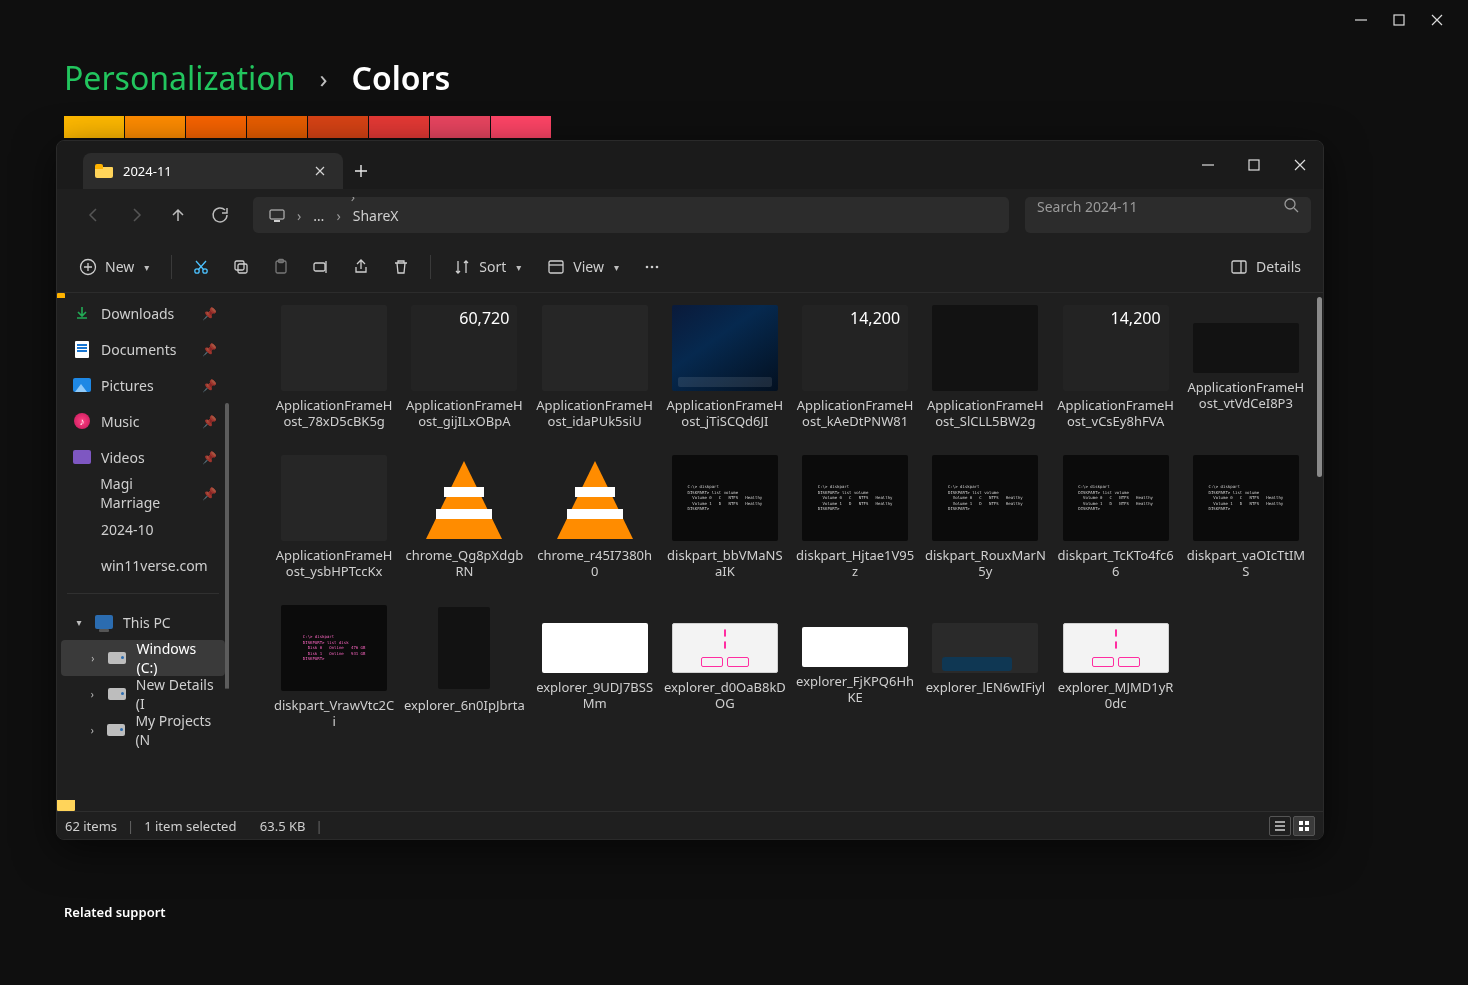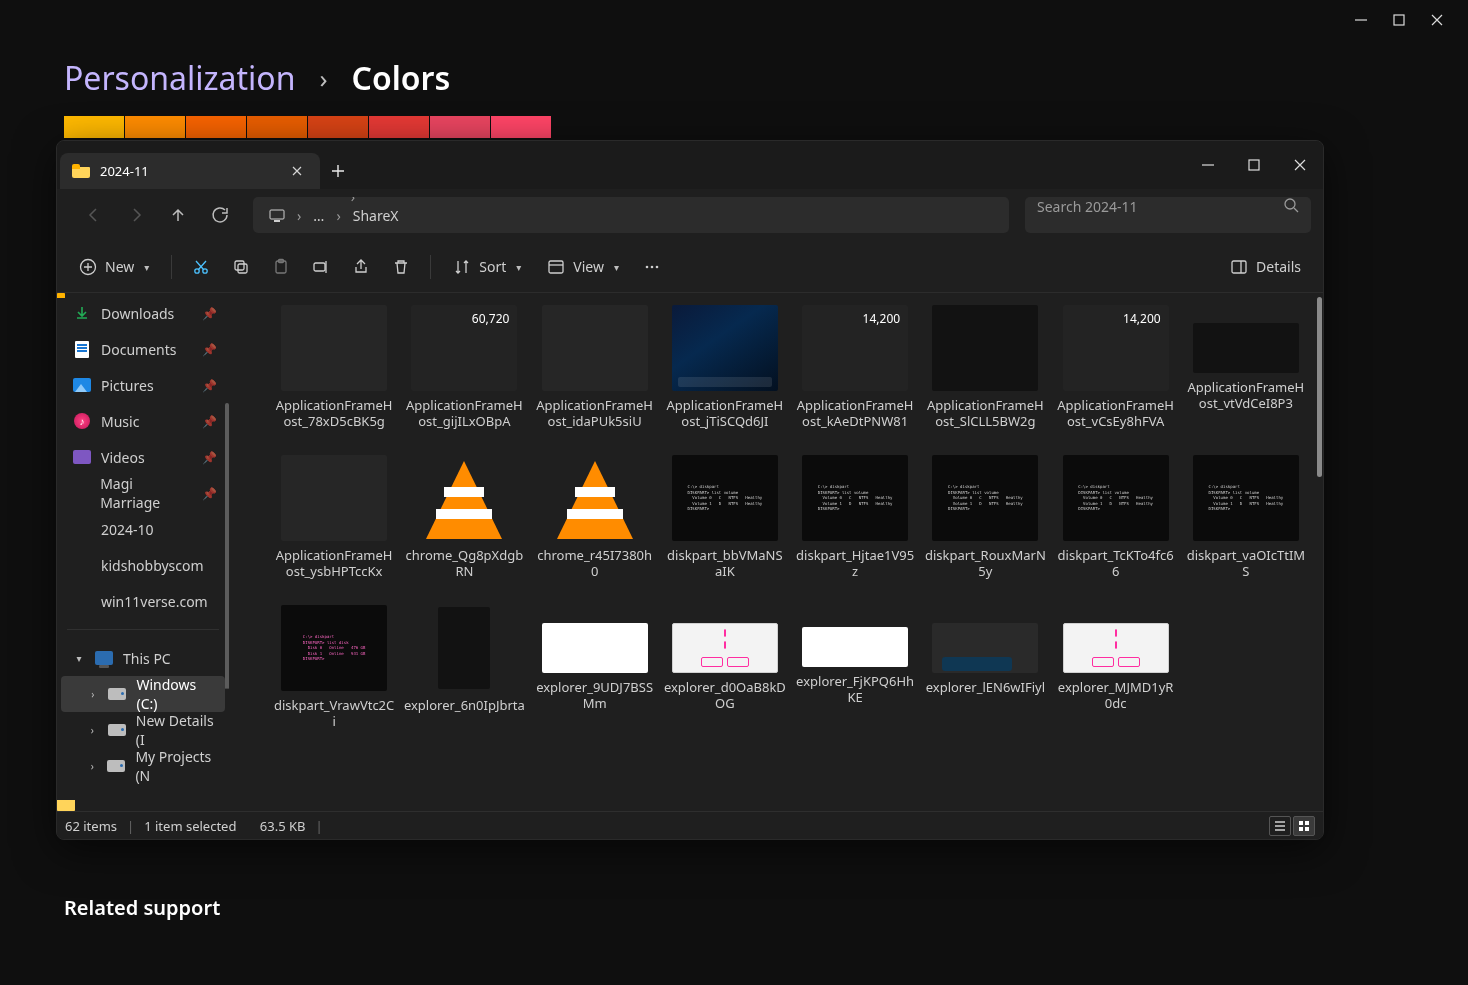--- a/index.html
+++ b/index.html
@@ -44,21 +44,21 @@
   .settings-breadcrumb {
     position: absolute;
     left: 64px;
     top: 56px;
     display: flex;
     align-items: center;
     gap: 24px;
     font-size: 32px;
     font-weight: 400;
   }
-  .settings-breadcrumb .light { font-weight: 400; color: #c4b5fd; }
+  .settings-breadcrumb .light { font-weight: 400; color: #22c55e; }
   .settings-breadcrumb .chevron { color: #bdbdbd; font-size: 26px; }
   .settings-breadcrumb .current { font-weight: 600; }
   .color-strip {
     position: absolute;
     left: 64px;
     top: 116px;
     display: flex;
     gap: 1px;
   }
   .color-strip .sw { width: 60px; height: 22px; }
@@ -77,21 +77,21 @@
     overflow: hidden;
     box-shadow: 0 10px 40px rgba(0,0,0,.6);
     border: 1px solid #2a2a2a;
   }
   
   .titlebar {
     height: 48px;
     background: var(--bg-titlebar);
     display: flex;
     align-items: flex-end;
-    padding-left: 3px;
+    padding-left: 26px;
     position: relative;
   }
   .tab {
     display: flex;
     align-items: center;
     gap: 10px;
     height: 36px;
     background: var(--bg-address);
     border-top-left-radius: 8px;
     border-top-right-radius: 8px;
@@ -233,21 +233,21 @@
   }
   .thumb.dark  { background:#121212; }
   .thumb.calc {
     background: #232323;
     display:grid;
     grid-template-columns: repeat(4,1fr);
     grid-template-rows: 18px repeat(4,1fr);
     gap:2px;
     padding:4px;
   }
-  .thumb.calc > .disp { grid-column: 1 / -1; text-align:right; font-size:12px; color:#fff; padding-right:4px;}
+  .thumb.calc > .disp { grid-column: 1 / -1; text-align:right; font-size:16px; color:#fff; padding-right:4px;}
   .thumb.calc > div:not(.disp){ background:#3a3a3a; border-radius:2px;}
   .thumb.calc > .acc { background:#ff4bb5 !important; }
   .thumb.colors {
     display:grid; grid-template-columns:repeat(6,1fr); grid-template-rows:repeat(4,1fr);
     gap:2px; padding:6px;
   }
   .thumb.colors > div { border-radius:2px; }
   .thumb.desktop { background: linear-gradient(145deg,#0a1a3a,#06294f 40%,#031020 100%); position:relative;}
   .thumb.desktop::after{content:''; position:absolute; left:6px; bottom:4px; right:6px; height:10px; background:rgba(255,255,255,.1); border-radius:2px;}
   .thumb.term { background:#0b0b0b; padding:6px 4px; font-family:monospace; font-size:4px; color:#cfcfcf; line-height:1.4; text-align:left; white-space:pre; overflow:hidden;}
@@ -301,21 +301,21 @@
   .statusbar .sep { color:#666; }
   .status-right { margin-left:auto; display:flex; gap:2px;}
   .status-right .vbtn { width:22px; height:20px; border:1px solid #555; display:flex; align-items:center; justify-content:center; font-size:11px; border-radius:2px;}
   .status-right .vbtn.active{ background:#3a3a3a; color:#fff;}
 
   
   .related {
     position:absolute;
     left: 64px;
     bottom: 64px;
-    font-size: 20px;
+    font-size: 13px;
     font-weight:600;
   }
 
   
   svg { display:block; }
   .i18 { width:18px; height:18px; }
   .i16 { width:16px; height:16px; }
   .i14 { width:14px; height:14px; }
   .pc-icon { width:18px; height:14px; background:linear-gradient(#2b6cb0,#2b6cb0); border-radius:2px; position:relative;}
   .pc-icon::after{content:'';position:absolute;left:4px;right:4px;bottom:-3px;height:3px;background:#555;border-radius:1px;}
@@ -590,26 +590,20 @@
           <div class="navitem">
             <span class="ico">
               <span class="folder-icon"></span>
             </span>
             <span>2024-10</span>
           </div>
           <div class="navitem">
             <span class="ico">
               <span class="folder-icon"></span>
             </span>
-            <span>kidshobbyscom</span>
-          </div>
-          <div class="navitem">
-            <span class="ico">
-              <span class="folder-icon"></span>
-            </span>
             <span>win11verse.com</span>
           </div>
         </div>
       <div class="nav-sep"></div>
       <div class="navitem">
         <span class="chev">▾</span>
         <span class="ico">
             <span class="pc-icon"></span>
           </span>
         <span>This PC</span>

